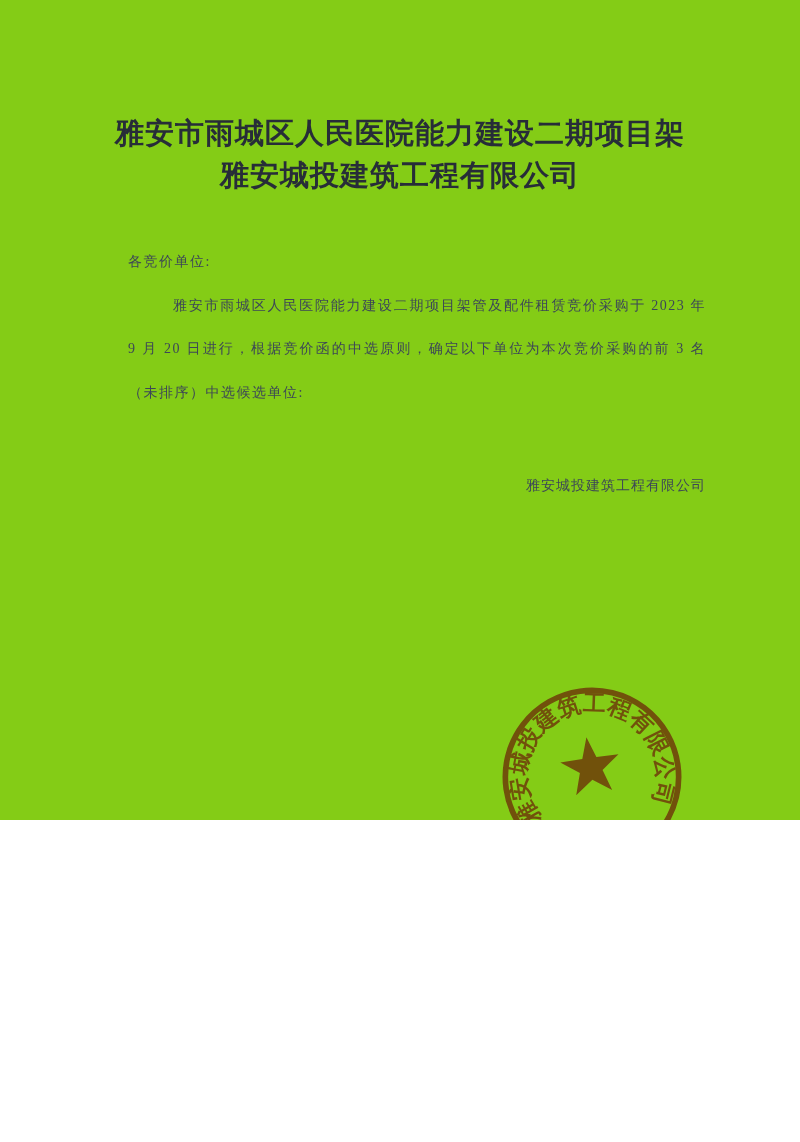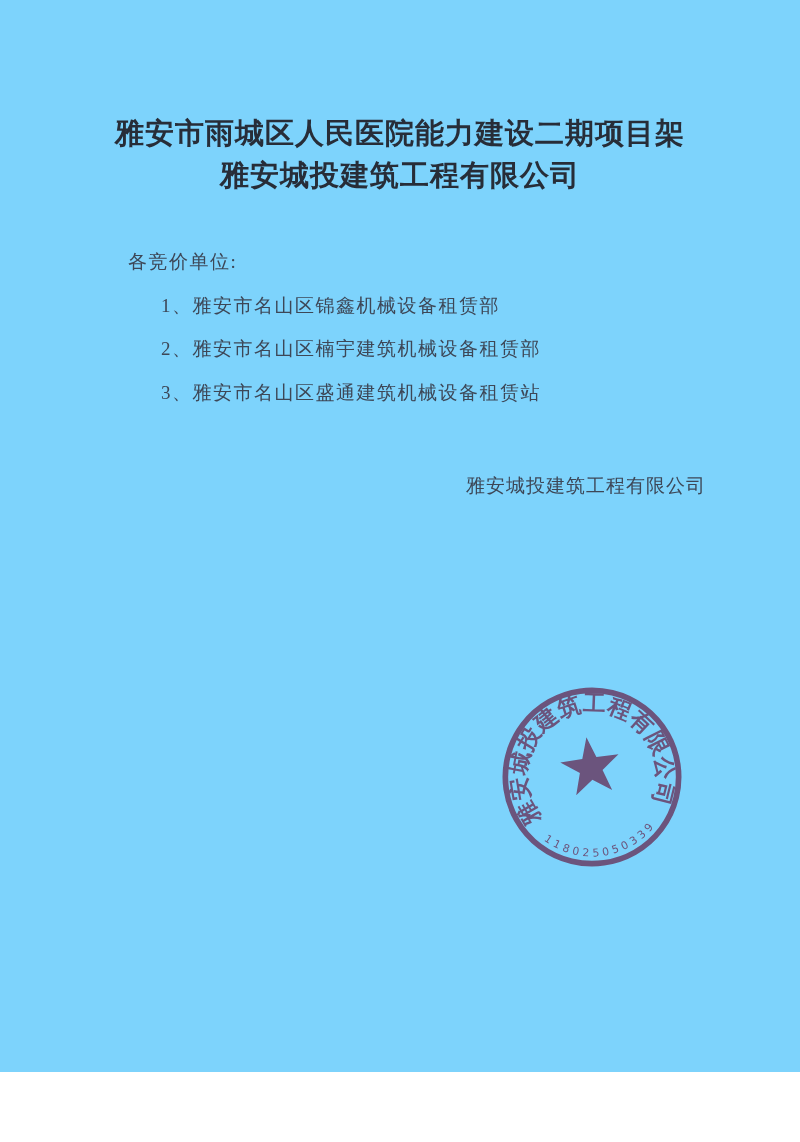--- a/index.html
+++ b/index.html
@@ -3,42 +3,42 @@
 <meta charset="utf-8">
 <style>
   html, body {
     margin: 0;
     padding: 0;
     background: #ffffff;
   }
   .page {
     position: relative;
     width: 800px;
-    height: 1072px;
+    height: 820px;
     margin: 0 auto;
-    background: #7dd3fc;
+    background: #84cc16;
     overflow: hidden;
     font-family: "Liberation Serif", serif;
     color: #3d4757;
   }
   .doc-title {
     margin: 0;
     padding: 112px 60px 0 60px;
     text-align: center;
     font-family: "Liberation Sans", sans-serif;
     font-weight: 700;
     font-size: 29px;
     line-height: 42px;
     letter-spacing: 1px;
     color: #272d38;
   }
   .title-line { display: block; }
   .doc-body {
     margin: 44px 94px 0 128px;
-    font-size: 19px;
+    font-size: 14px;
     line-height: 43.5px;
     letter-spacing: 1.5px;
   }
   .doc-body p { margin: 0; }
   .para {
     text-align: justify;
     text-indent: 45px;
   }
   .winner { padding-left: 33px; }
   .signature {
@@ -80,26 +80,22 @@
 <div class="page">
 
   <h1 class="doc-title">
     <span class="title-line">雅安市雨城区人民医院能力建设二期项目架</span>
     <span class="title-line">雅安城投建筑工程有限公司</span>
   </h1>
 
   <div class="doc-body">
     <p class="salutation">各竞价单位:</p>
 
+    <p class="para">雅安市雨城区人民医院能力建设二期项目架管及配件租赁竞价采购于 2023 年 9 月 20 日进行，根据竞价函的中选原则，确定以下单位为本次竞价采购的前 3 名（未排序）中选候选单位:</p>
 
-    <div class="winners">
-      <p class="winner">1、雅安市名山区锦鑫机械设备租赁部</p>
-      <p class="winner">2、雅安市名山区楠宇建筑机械设备租赁部</p>
-      <p class="winner">3、雅安市名山区盛通建筑机械设备租赁站</p>
-    </div>
 
 
     <div class="signature">
       <p class="sig-company">雅安城投建筑工程有限公司</p>
     </div>
   </div>
 
   <svg class="seal" viewBox="0 0 190 190" xmlns="http://www.w3.org/2000/svg">
     <g transform="rotate(-2 95 95)">
       <circle class="seal-ring" cx="95" cy="95" r="84"></circle>

